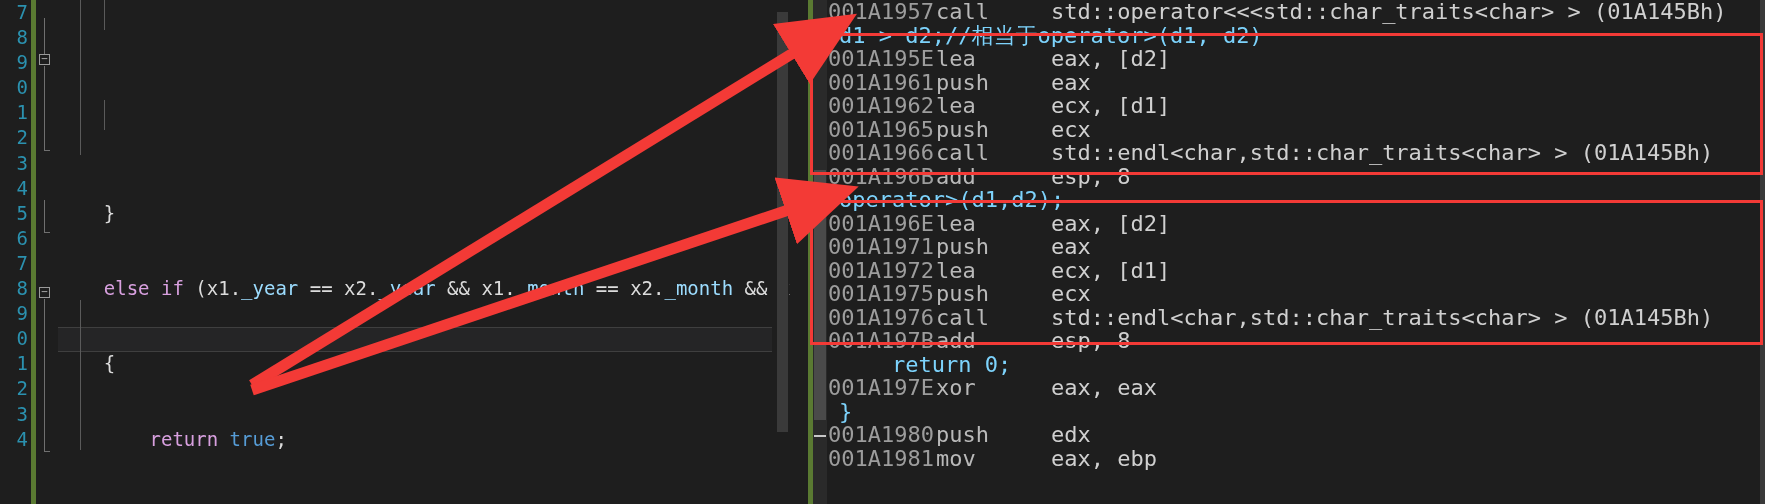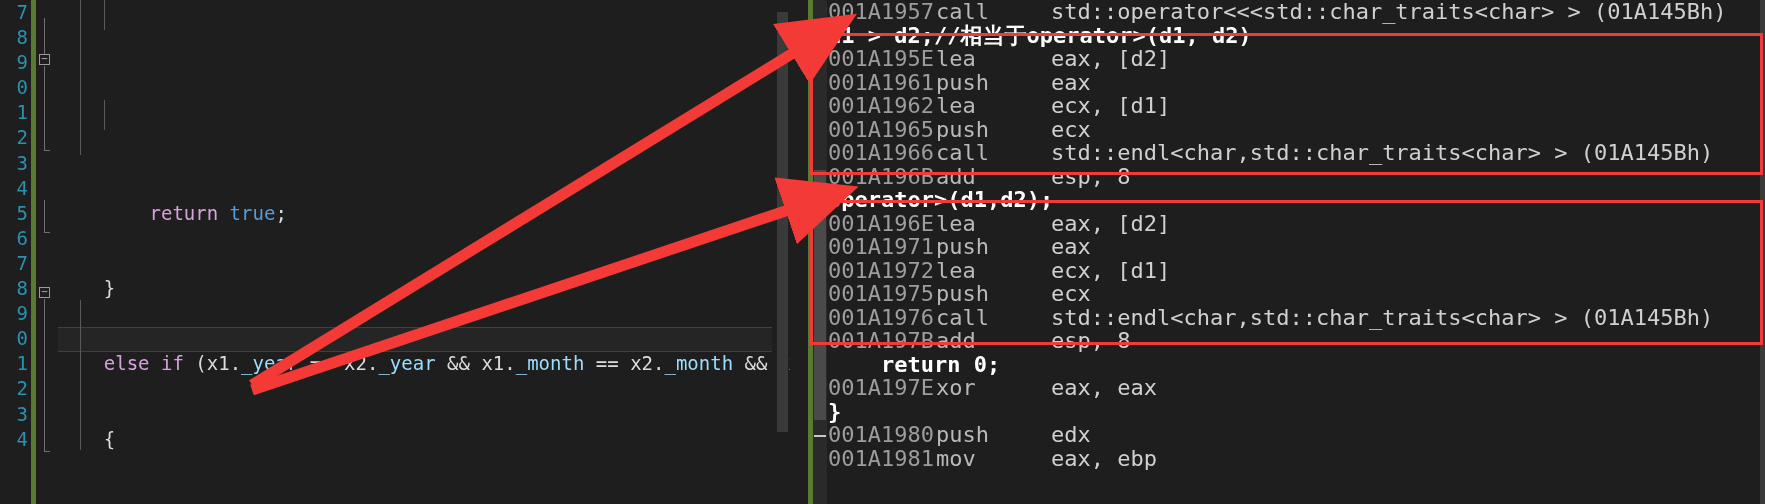--- a/index.html
+++ b/index.html
@@ -166,21 +166,21 @@
     left: 22px; top: 0;
     width: 937px;
     font-size: 22px;
     line-height: 23.5px;
     white-space: pre;
   }
   .drow { height: 23.5px; white-space: pre; }
   .addr { color: #9d9d9d; display: inline-block; width: 108px; }
   .mn   { color: #b9b9b9; display: inline-block; width: 115px; }
   .ops  { color: #d0d0d0; }
-  .srcline { color: #ffffff; font-weight: bold; }
+  .srcline { color: #7dd3fc; font-weight: normal; margin-left: 11px; }
 
   
   .redbox {
     position: absolute;
     border: 3px solid #f33a36;
     pointer-events: none;
   }
   
   .arrows {
     position: absolute;
@@ -249,21 +249,20 @@
 
     <div class="hl-line" style="top:327px;"></div>
 
     <div class="code-lines">
       
       <div class="indent-guide" style="left:22px;top:0px;height:155px;"></div>
       <div class="indent-guide" style="left:46px;top:0px;height:30px;"></div>
       <div class="indent-guide" style="left:46px;top:100px;height:30px;"></div>
       <div class="indent-guide" style="left:22px;top:300px;height:150px;"></div>
 
-      <div class="ln"><span class="plain">        </span><span class="kw">return</span><span class="plain"> </span><span class="kw2">true</span><span class="plain">;</span></div>
       <div class="ln"><span class="plain">    }</span></div>
       <div class="ln"><span class="plain">    </span><span class="kw">else</span><span class="plain"> </span><span class="kw">if</span><span class="plain"> (</span><span class="id">x1</span><span class="plain">.</span><span class="var">_year</span><span class="plain"> == </span><span class="id">x2</span><span class="plain">.</span><span class="var">_year</span><span class="plain"> &amp;&amp; </span><span class="id">x1</span><span class="plain">.</span><span class="var">_month</span><span class="plain"> == </span><span class="id">x2</span><span class="plain">.</span><span class="var">_month</span><span class="plain"> &amp;&amp; </span><span class="id">x1</span></div>
       <div class="ln"><span class="plain">    {</span></div>
       <div class="ln"><span class="plain">        </span><span class="kw">return</span><span class="plain"> </span><span class="kw2">true</span><span class="plain">;</span></div>
       
       
       
       
       
       

